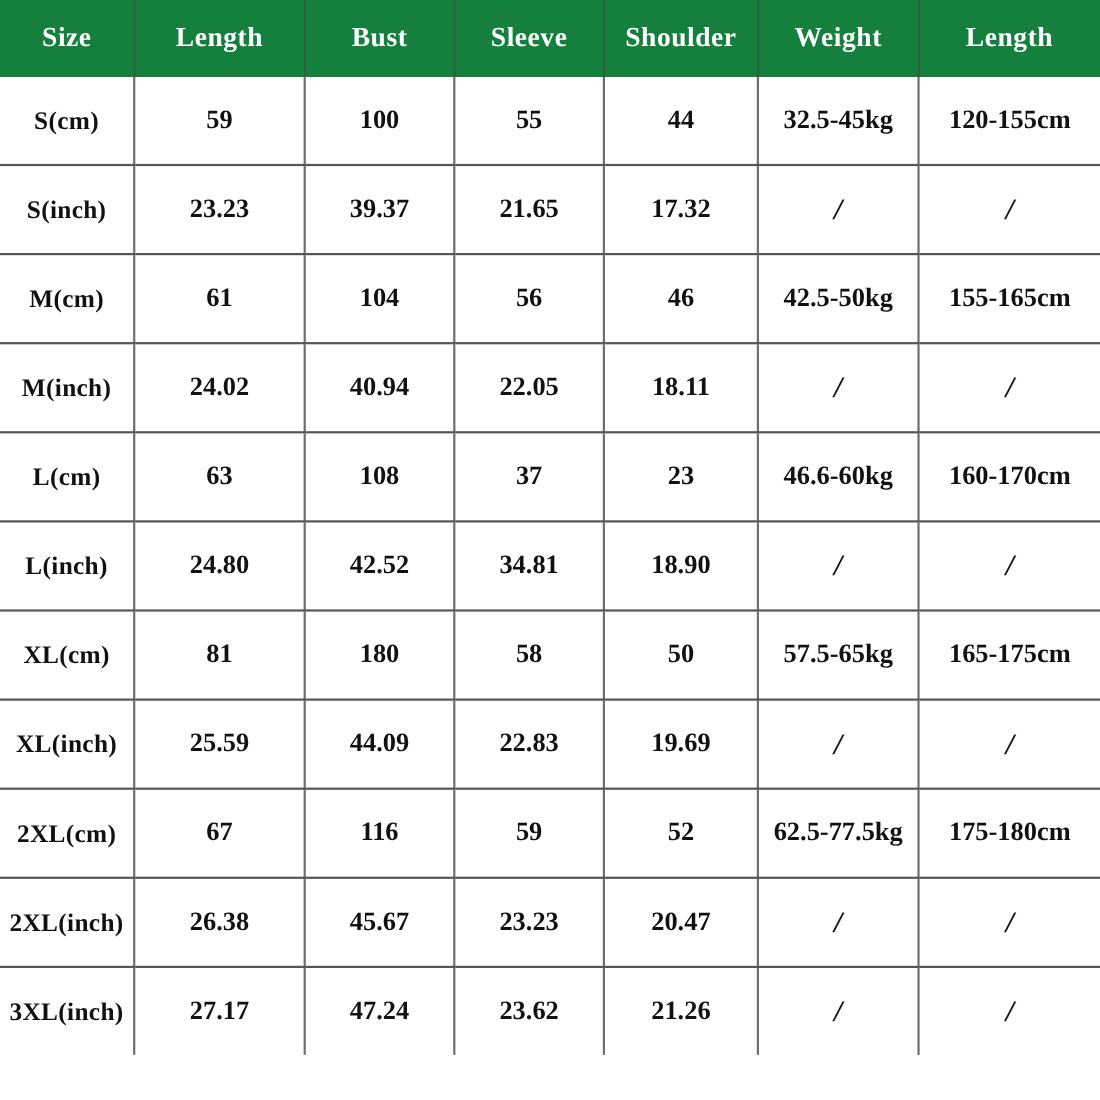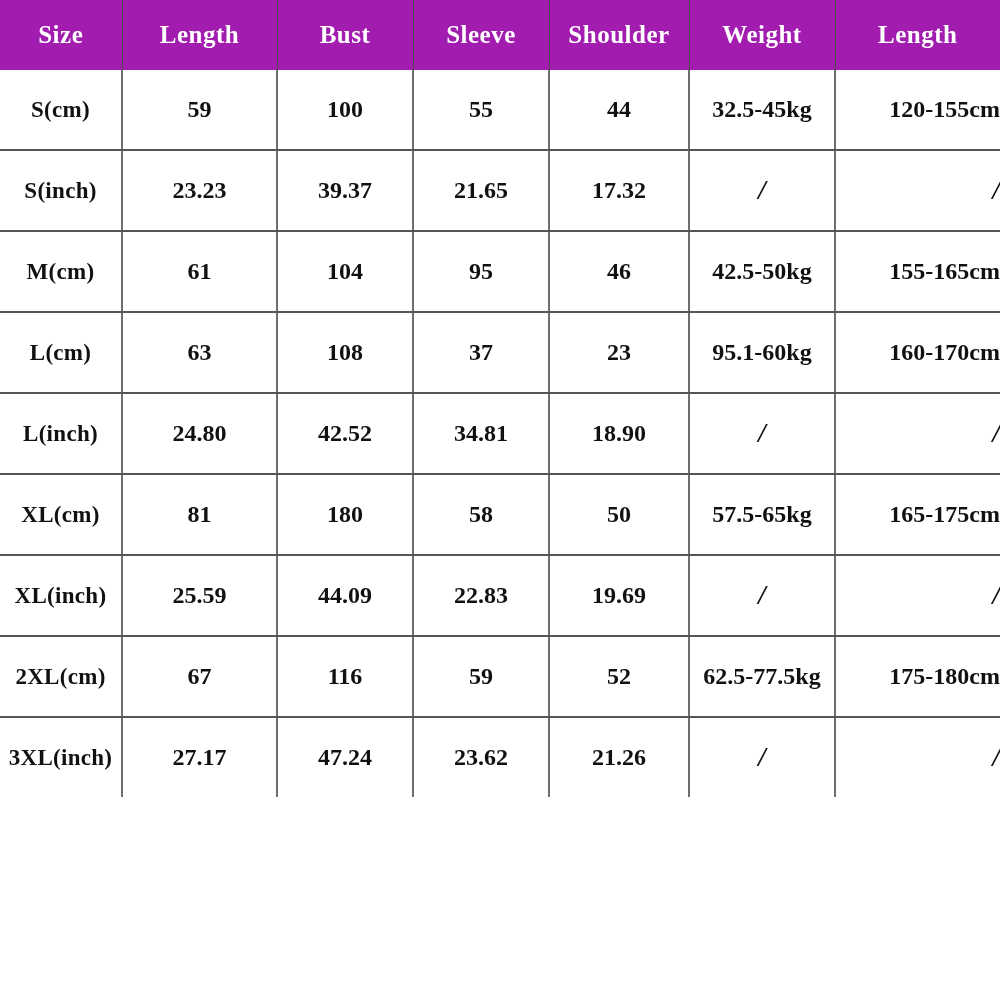--- a/index.html
+++ b/index.html
@@ -29,21 +29,21 @@
   col.c-weight   { width: 146px; }
   col.c-height   { width: 165px; }
 
   
   thead tr {
     background: #000000;
     height: 70px;
   }
   th {
     color: #ffffff;
-    background: #a21caf;
+    background: #15803d;
     font-size: 25px;
     font-weight: 700;
     letter-spacing: 0.5px;
     text-align: center;
     vertical-align: middle;
     padding: 0;
     border: none;
     border-right: 1px solid #4a4a4a;
     height: 70px;
     white-space: nowrap;
@@ -58,21 +58,21 @@
     font-size: 24px;
     font-weight: 700;
     text-align: center;
     vertical-align: middle;
     padding: 0;
     border-right: 2px solid #6e6e6e;
     border-bottom: 2px solid #555555;
     height: 79px;
     white-space: nowrap;
   }
-  td:last-child { border-right: none; text-align: right; }
+  td:last-child { border-right: none; }
   tbody tr:last-child td { border-bottom: none; }
 
   td.size-cell { font-size: 23px; letter-spacing: 0.3px; }
   td.slash { font-style: italic; font-size: 27px; }
 </style>
 </head>
 <body>
 
 <table id="size-chart">
   <colgroup>
@@ -111,32 +111,41 @@
         <td>39.37</td>
         <td>21.65</td>
         <td>17.32</td>
         <td class="slash">/</td>
         <td class="slash">/</td>
       </tr>
       <tr>
         <td class="size-cell">M(cm)</td>
         <td>61</td>
         <td>104</td>
-        <td>95</td>
+        <td>56</td>
         <td>46</td>
         <td>42.5-50kg</td>
         <td>155-165cm</td>
+      </tr>
+      <tr>
+        <td class="size-cell">M(inch)</td>
+        <td>24.02</td>
+        <td>40.94</td>
+        <td>22.05</td>
+        <td>18.11</td>
+        <td class="slash">/</td>
+        <td class="slash">/</td>
       </tr>
       <tr>
         <td class="size-cell">L(cm)</td>
         <td>63</td>
         <td>108</td>
         <td>37</td>
         <td>23</td>
-        <td>95.1-60kg</td>
+        <td>46.6-60kg</td>
         <td>160-170cm</td>
       </tr>
       <tr>
         <td class="size-cell">L(inch)</td>
         <td>24.80</td>
         <td>42.52</td>
         <td>34.81</td>
         <td>18.90</td>
         <td class="slash">/</td>
         <td class="slash">/</td>
@@ -162,20 +171,29 @@
       <tr>
         <td class="size-cell">2XL(cm)</td>
         <td>67</td>
         <td>116</td>
         <td>59</td>
         <td>52</td>
         <td>62.5-77.5kg</td>
         <td>175-180cm</td>
       </tr>
       <tr>
+        <td class="size-cell">2XL(inch)</td>
+        <td>26.38</td>
+        <td>45.67</td>
+        <td>23.23</td>
+        <td>20.47</td>
+        <td class="slash">/</td>
+        <td class="slash">/</td>
+      </tr>
+      <tr>
         <td class="size-cell">3XL(inch)</td>
         <td>27.17</td>
         <td>47.24</td>
         <td>23.62</td>
         <td>21.26</td>
         <td class="slash">/</td>
         <td class="slash">/</td>
       </tr>
     </tbody>
 </table>

